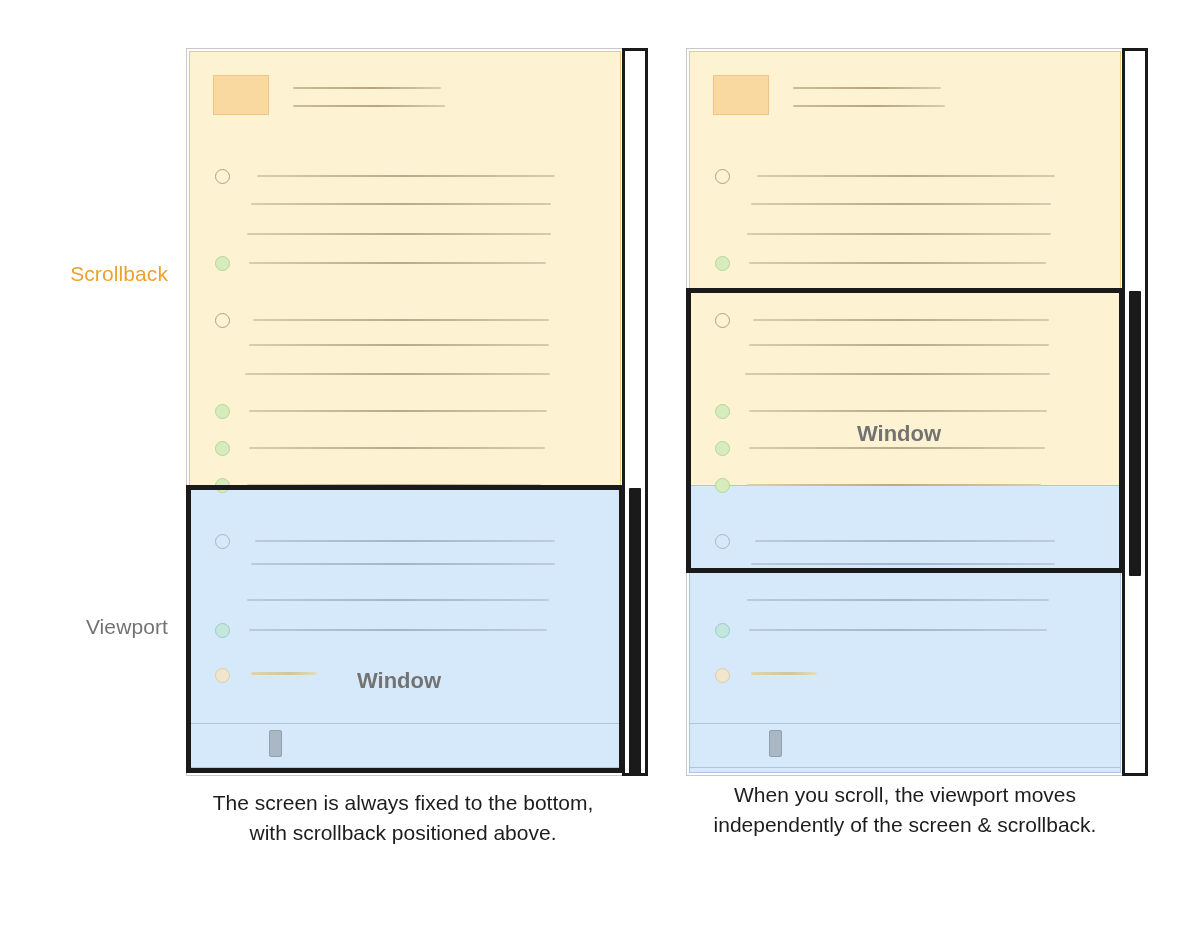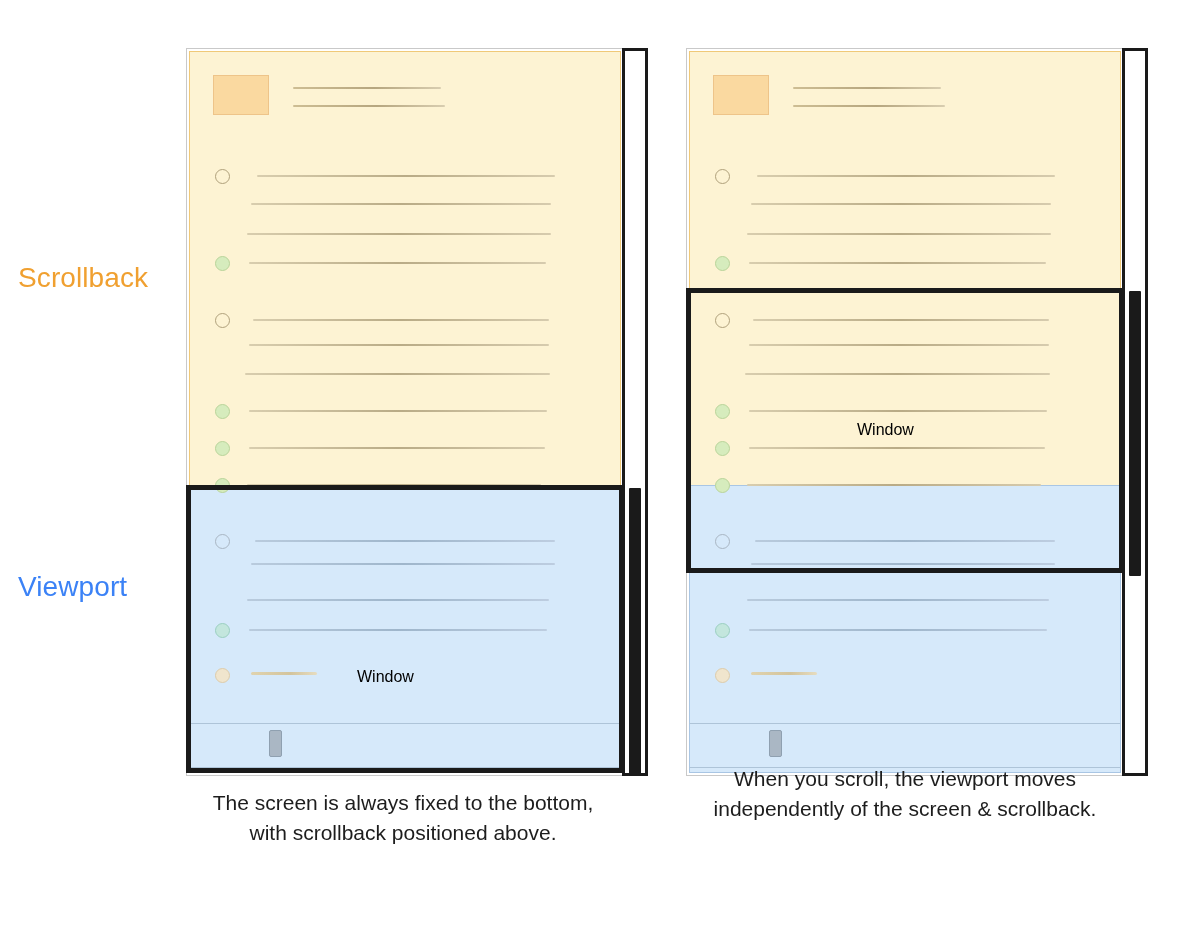--- a/index.html
+++ b/index.html
@@ -12,28 +12,28 @@
     width: 1200px;
     height: 931px;
     position: relative;
     font-family: "Liberation Sans", sans-serif;
     overflow: hidden;
   }
 
   
   .side-label {
     position: absolute;
-    font-size: 28px;
+    font-size: 21px;
     letter-spacing: 0.1px;
     white-space: nowrap;
-    text-align: left;
+    text-align: right;
     width: 150px;
   }
   #label-scrollback { left: 18px; top: 262px; color: #f0a030; }
-  #label-viewport   { left: 18px; top: 571px; color: #3b82f6; }
+  #label-viewport   { left: 18px; top: 615px; color: #737373; }
 
   
   .panel {
     position: absolute;
     top: 48px;
     width: 438px;
     height: 728px;
   }
   #panel-left  { left: 186px; }
   #panel-right { left: 686px; }
@@ -165,23 +165,23 @@
 
   
   .window-box {
     position: absolute;
     border: 5px solid #1a1a1a;
     box-sizing: border-box;
     background: transparent;
   }
   .window-label {
     position: absolute;
-    font-size: 16px;
-    font-weight: normal;
-    color: #000000;
+    font-size: 22px;
+    font-weight: bold;
+    color: #737373;
     white-space: nowrap;
   }
 
   
   .scrollbar-track {
     position: absolute;
     top: 48px;
     width: 26px;
     height: 728px;
     background: #ffffff;
@@ -201,21 +201,21 @@
   
   .caption {
     position: absolute;
     width: 420px;
     text-align: center;
     font-size: 21px;
     line-height: 30px;
     color: #1d1d1d;
   }
   #caption-left  { left: 193px; top: 788px; }
-  #caption-right { left: 695px; top: 764px; }
+  #caption-right { left: 695px; top: 780px; }
 </style>
 </head>
 <body>
 
 <div class="side-label" id="label-scrollback">Scrollback</div>
 
 <div class="side-label" id="label-viewport">Viewport</div>
 
 <div class="panel" id="panel-left">
 

